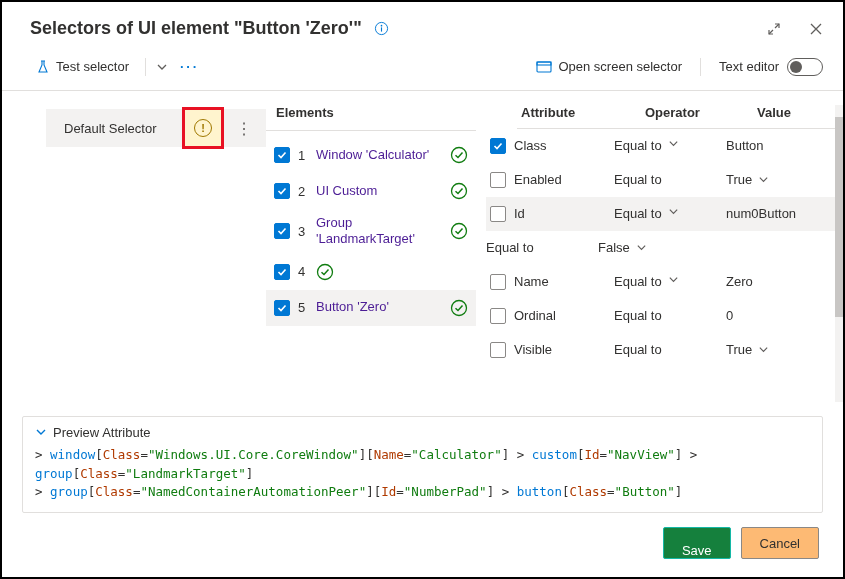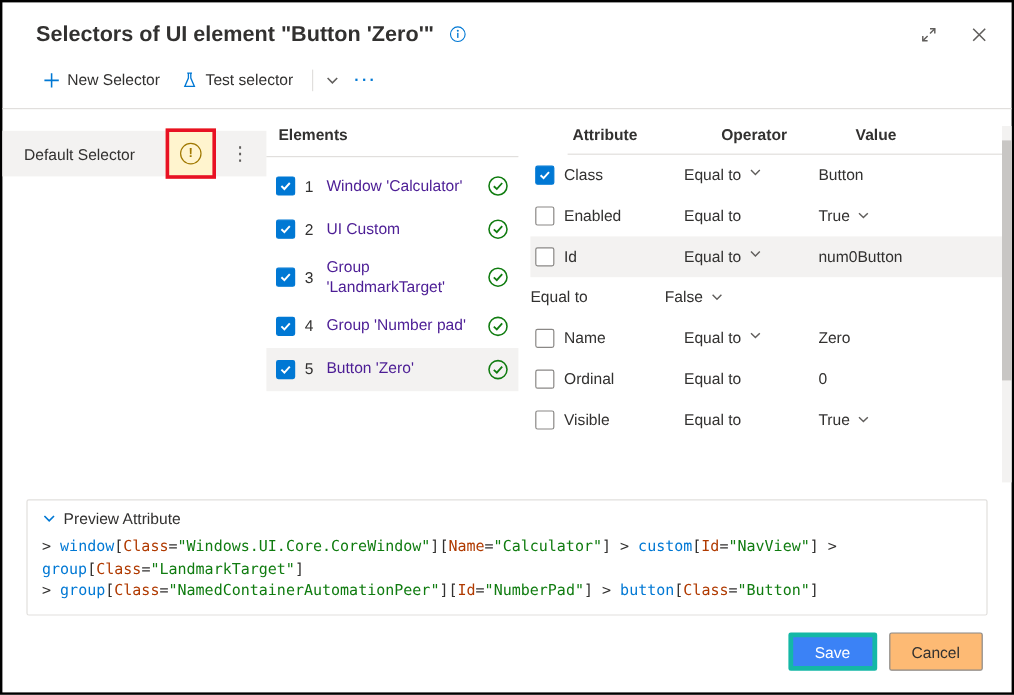--- a/index.html
+++ b/index.html
@@ -43,21 +43,21 @@
   }
   .toggle::after {
     content:""; position:absolute; width:12px; height:12px; border-radius:50%;
     background:#605e5c; top:2px; left:2px;
   }
 
   
   .body { display:flex; flex:1; min-height:0; }
 
   
-  .left-panel { width:220px; padding:18px 0 0 0; }
+  .left-panel { width:220px; padding:18px 0 0 0;margin-left:44px; }
   .selector-row {
     display:flex; align-items:center; height:38px; background:#f3f2f1;
     padding:0 8px 0 18px; gap:6px;
   }
   .selector-name { flex:1; color:#323130; }
   .warn-badge {
     width:42px; height:42px; display:flex; align-items:center; justify-content:center;
     background:#fff4ce; border:3px solid #e81123; margin-left:auto;
   }
   .warn-badge .wcirc {
@@ -117,21 +117,21 @@
   .tok-attr { color:#b03a00; }
   .tok-val { color:#107c10; }
   .tok-br { color:#323130; }
 
   
   .footer { display:flex; justify-content:flex-end; gap:10px; padding:14px 24px 18px 0; }
   .btn {
     height:32px; padding:0 18px; border-radius:2px; font-size:13px; cursor:pointer;
     display:inline-flex; align-items:center; justify-content:center;
   }
-  .btn-primary { background:#3b82f6; color:#fff; border:4px solid #14b8a6; }
+  .btn-primary { background:#15803d; color:#fff; border:1px solid #14b8a6;align-items:flex-end; }
   .btn-secondary { background:#fdba74; color:#323130; border:1px solid #8a8886; }
 </style>
 </head>
 <body>
 
 <div class="dialog">
 
   <div class="header">
     <div class="header-title">Selectors of UI element "Button 'Zero'"</div>
     <span class="header-info">
@@ -152,41 +152,49 @@
       <svg width="14" height="14" viewBox="0 0 14 14">
           <path d="M2 2 L12 12 M12 2 L2 12" stroke="#605e5c" stroke-width="1.3"></path>
         </svg>
     </span>
   </div>
 
   <div class="toolbar">
     <div class="tb-btn">
       <span class="ic">
         <svg width="14" height="14" viewBox="0 0 14 14">
-            <path d="M7 1 V13 M1 7 H13" stroke="#0078d4" stroke-width="1.3"></path>
-          </svg>
-      </span>
-      <span>New Selector</span>
-    </div>
-    <div class="tb-btn">
-      <span class="ic">
-        <svg width="14" height="14" viewBox="0 0 14 14">
             <path d="M5 1 H9 M6 1 V5 L3 12 H11 L8 5 V1" fill="none" stroke="#0078d4" stroke-width="1.1"></path>
           </svg>
       </span>
       <span>Test selector</span>
     </div>
     <div class="tb-divider"></div>
     <span class="chev">
       <svg width="12" height="12" viewBox="0 0 12 12">
           <path d="M2 4 L6 8 L10 4" fill="none" stroke="#605e5c" stroke-width="1.3"></path>
         </svg>
     </span>
     <span class="tb-more">···</span>
     <div class="tb-spacer"></div>
+    <div class="tb-right">
+      <div class="open-screen">
+        <span class="ic">
+          <svg width="16" height="14" viewBox="0 0 16 14">
+              <rect x="1" y="2" width="14" height="10" rx="1" fill="none" stroke="#0078d4" stroke-width="1.1"></rect>
+              <rect x="1" y="2" width="14" height="3" fill="none" stroke="#0078d4" stroke-width="1.1"></rect>
+            </svg>
+        </span>
+        <span>Open screen selector</span>
+      </div>
+      <div class="tb-divider"></div>
+      <div class="text-editor">
+        <span>Text editor</span>
+        <div class="toggle"></div>
+      </div>
+    </div>
   </div>
 
   <div class="body">
 
     <div class="left-panel">
       <div class="selector-row">
         <span class="selector-name">Default Selector</span>
         <div class="warn-badge">
           <div class="wcirc">!</div>
         </div>
@@ -242,21 +250,20 @@
               </svg>
             </div>
           </div>
           <div class="elem-row">
             <div class="chk on">
               <svg width="10" height="10" viewBox="0 0 10 10">
                 <path d="M1.5 5 L4 7.5 L8.5 2.5" fill="none" stroke="#fff" stroke-width="1.6"></path>
               </svg>
             </div>
             <div class="elem-idx">4</div>
-            <div class="elem-label">Group 'Number pad'</div>
             <div class="ok-ic">
               <svg width="18" height="18" viewBox="0 0 18 18">
                 <circle cx="9" cy="9" r="7.5" fill="none" stroke="#107c10" stroke-width="1.3"></circle>
                 <path d="M5.5 9.2 L8 11.5 L12.5 6.5" fill="none" stroke="#107c10" stroke-width="1.5"></path>
               </svg>
             </div>
           </div>
           <div class="elem-row sel">
             <div class="chk on">
               <svg width="10" height="10" viewBox="0 0 10 10">

